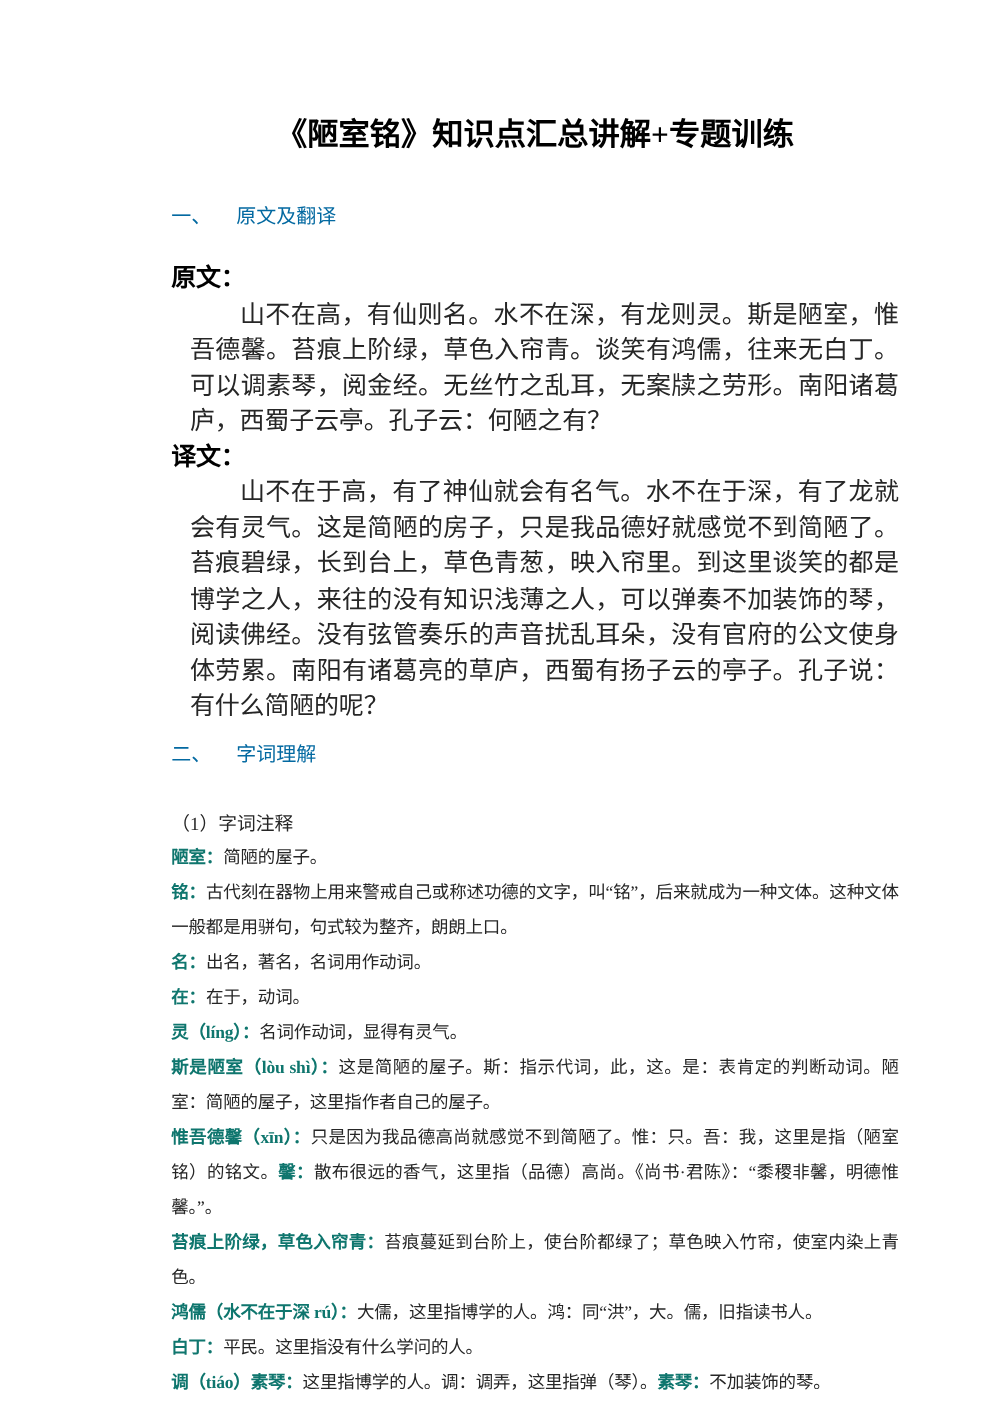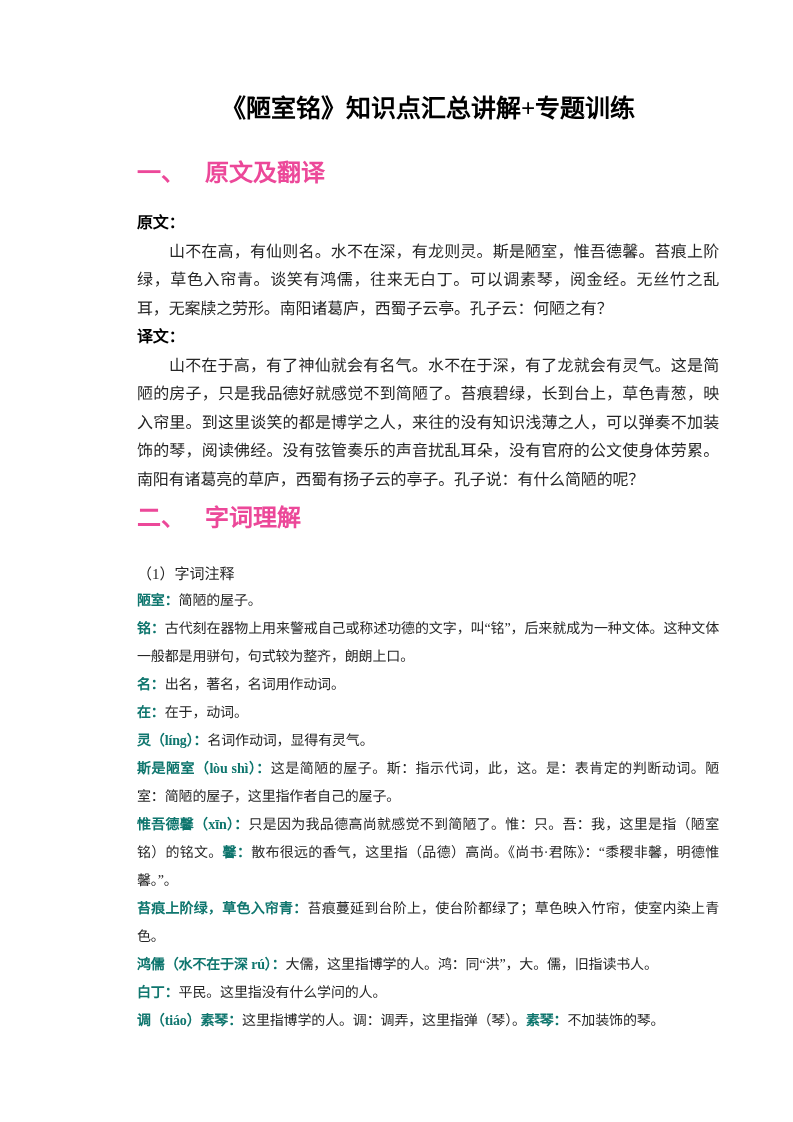--- a/index.html
+++ b/index.html
@@ -21,47 +21,48 @@
   }
   .doc-title {
     font-size: 25px;
     line-height: 33px;
     font-weight: bold;
     color: #000000;
     text-align: center;
     margin: 0 0 32px 0;
   }
   .sec-heading {
-    font-size: 24px;
+    font-size: 16px;
     line-height: 33px;
-    font-weight: bold;
-    color: #ec4899;
+    font-weight: normal;
+    color: #0369a1;
     margin: 0 0 19px 0;
   }
   .sec-heading .sec-num {
     margin-right: 20px;
   }
   .sec-heading-2 {
     margin-top: 8px;
     margin-bottom: 26px;
   }
   .para {
-    font-size: 16px;
+    font-size: 20px;
     letter-spacing: -0.15px;
     line-height: 28.5px;
     margin: 0;
     text-align: justify;
     text-justify: inter-ideograph;
   }
   .para-label {
     font-weight: bold;
     color: #000000;
   }
   .indent {
     text-indent: 2em;
+    margin-left: 15px;
   }
   .subheading {
     font-size: 15px;
     line-height: 26px;
     margin: 0;
     letter-spacing: 0;
   }
   .entry {
     font-size: 14px;
     letter-spacing: -0.15px;

